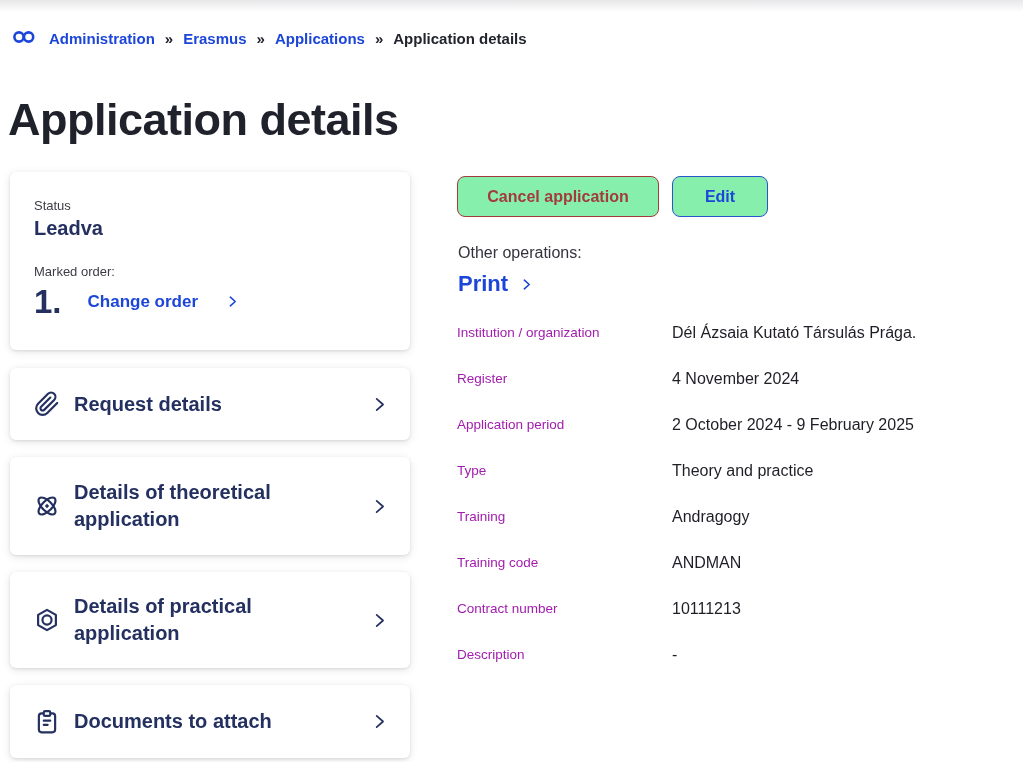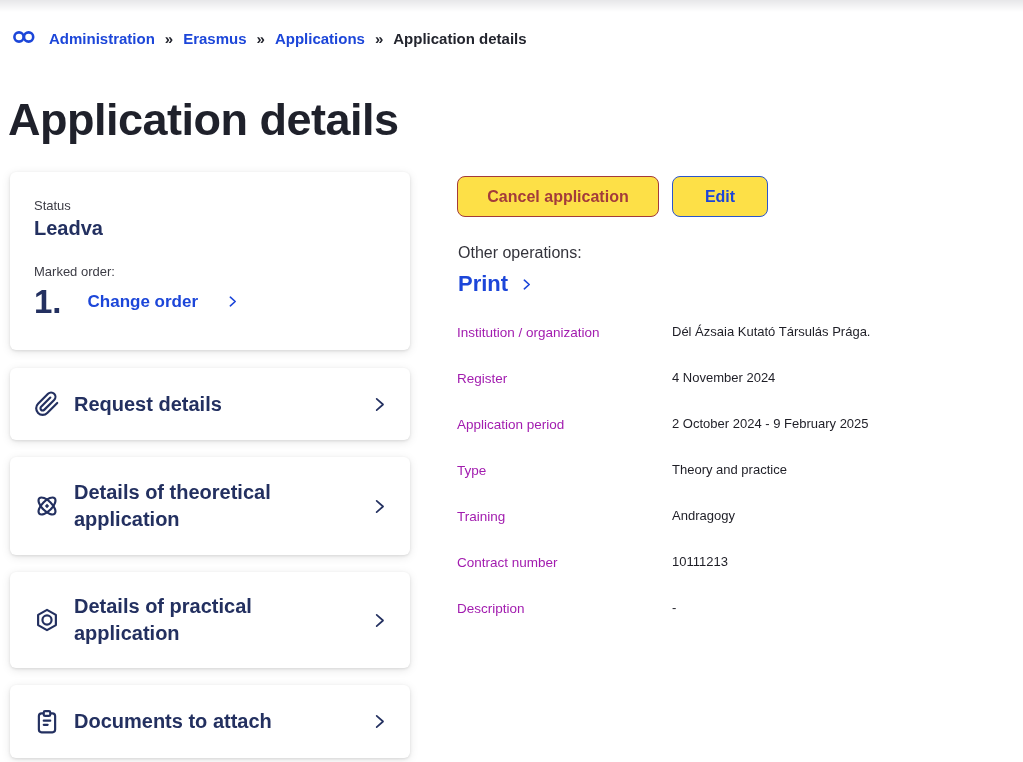--- a/index.html
+++ b/index.html
@@ -54,37 +54,37 @@
   .nav-card .nav-icon { flex: 0 0 26px; display: flex; align-items: center; }
   .nav-card-title {
     margin-left: 14px; font-size: 20px; font-weight: bold; color: #233060;
     line-height: 1.35; max-width: 252px;
   }
   .nav-card .chevron { margin-left: auto; display: flex; align-items: center; }
 
   
   .actions-row { position: absolute; top: 176px; left: 457px; display: flex; gap: 13px; }
   .btn {
-    height: 41px; border-radius: 8px; background: #fde047; font-size: 16px;
+    height: 41px; border-radius: 8px; background: #86efac; font-size: 16px;
     font-weight: bold; font-family: "Liberation Sans", sans-serif; cursor: pointer;
     display: inline-flex; align-items: center; justify-content: center;
   }
   .btn-cancel { width: 202px; border: 1px solid #a33b3b; color: #a33b3b; }
   .btn-edit { width: 96px; border: 1px solid #2b55cc; color: #1c46d9; }
 
   .other-ops { position: absolute; top: 244px; left: 458px; font-size: 16px; color: #33333b; }
   .print-link {
     position: absolute; top: 271px; left: 458px; display: flex; align-items: center; gap: 12px;
     color: #1c46d9; font-size: 22px; font-weight: bold; cursor: pointer;
   }
 
   .details-list { position: absolute; top: 318px; left: 457px; width: 540px; }
   .detail-row { display: flex; align-items: flex-start; height: 46px; }
   .detail-label { width: 215px; font-size: 13.5px; color: #a21caf; padding-top: 7px; }
-  .detail-value { font-size: 13px; color: #1e1e26; padding-top: 6px; text-align: right; }
+  .detail-value { font-size: 16px; color: #1e1e26; padding-top: 6px; text-align: right; }
 
   svg { display: block; }
 </style>
 </head>
 <body>
 
 <div class="top-shadow"></div>
 
 <nav class="breadcrumb">
   <span class="bc-icon">
@@ -210,20 +210,24 @@
   </div>
   <div class="detail-row">
     <span class="detail-label">Type</span>
     <span class="detail-value">Theory and practice</span>
   </div>
   <div class="detail-row">
     <span class="detail-label">Training</span>
     <span class="detail-value">Andragogy</span>
   </div>
   <div class="detail-row">
+    <span class="detail-label">Training code</span>
+    <span class="detail-value">ANDMAN</span>
+  </div>
+  <div class="detail-row">
     <span class="detail-label">Contract number</span>
     <span class="detail-value">10111213</span>
   </div>
   <div class="detail-row">
     <span class="detail-label">Description</span>
     <span class="detail-value">-</span>
   </div>
 </div>
 
 </body></html>

